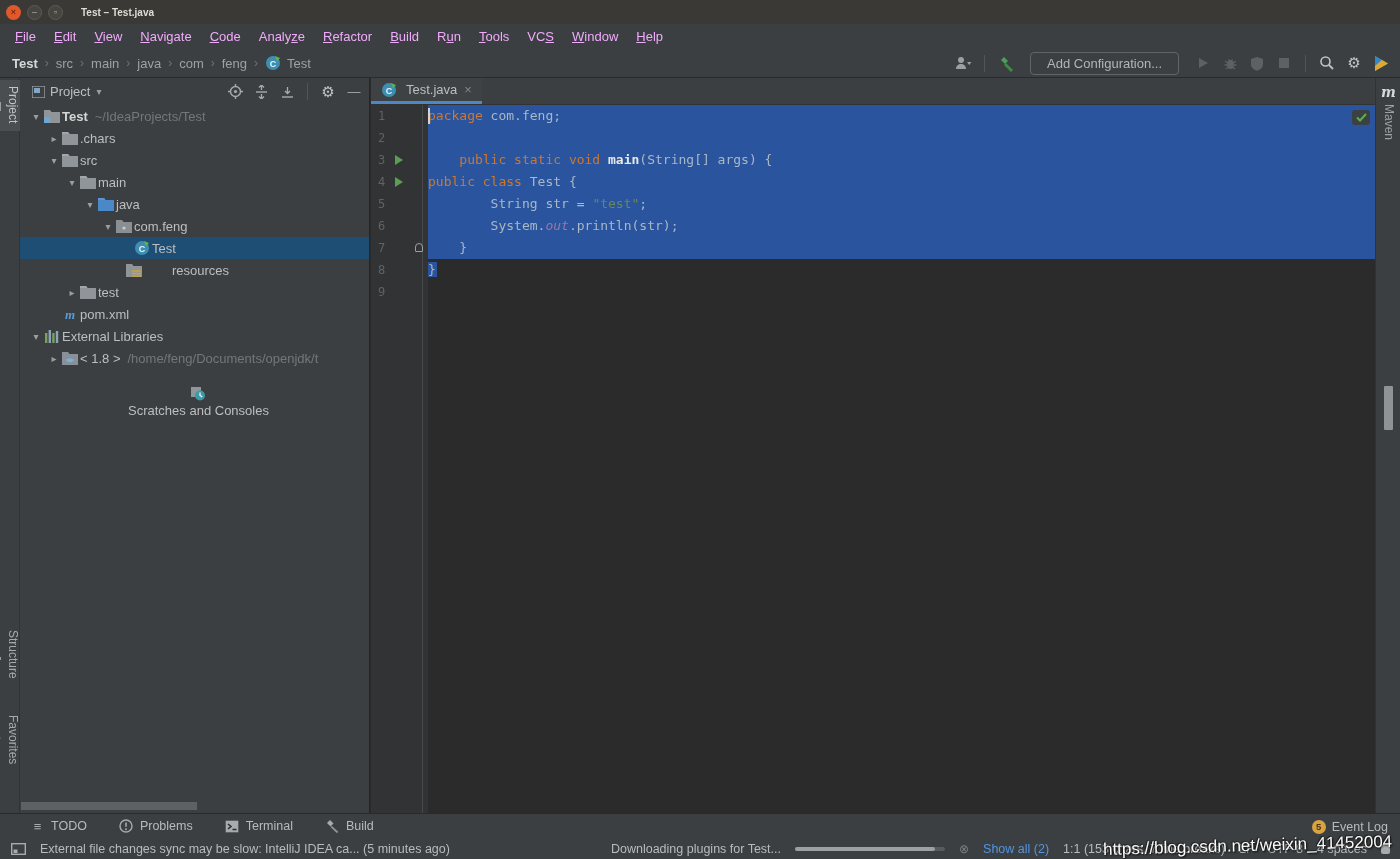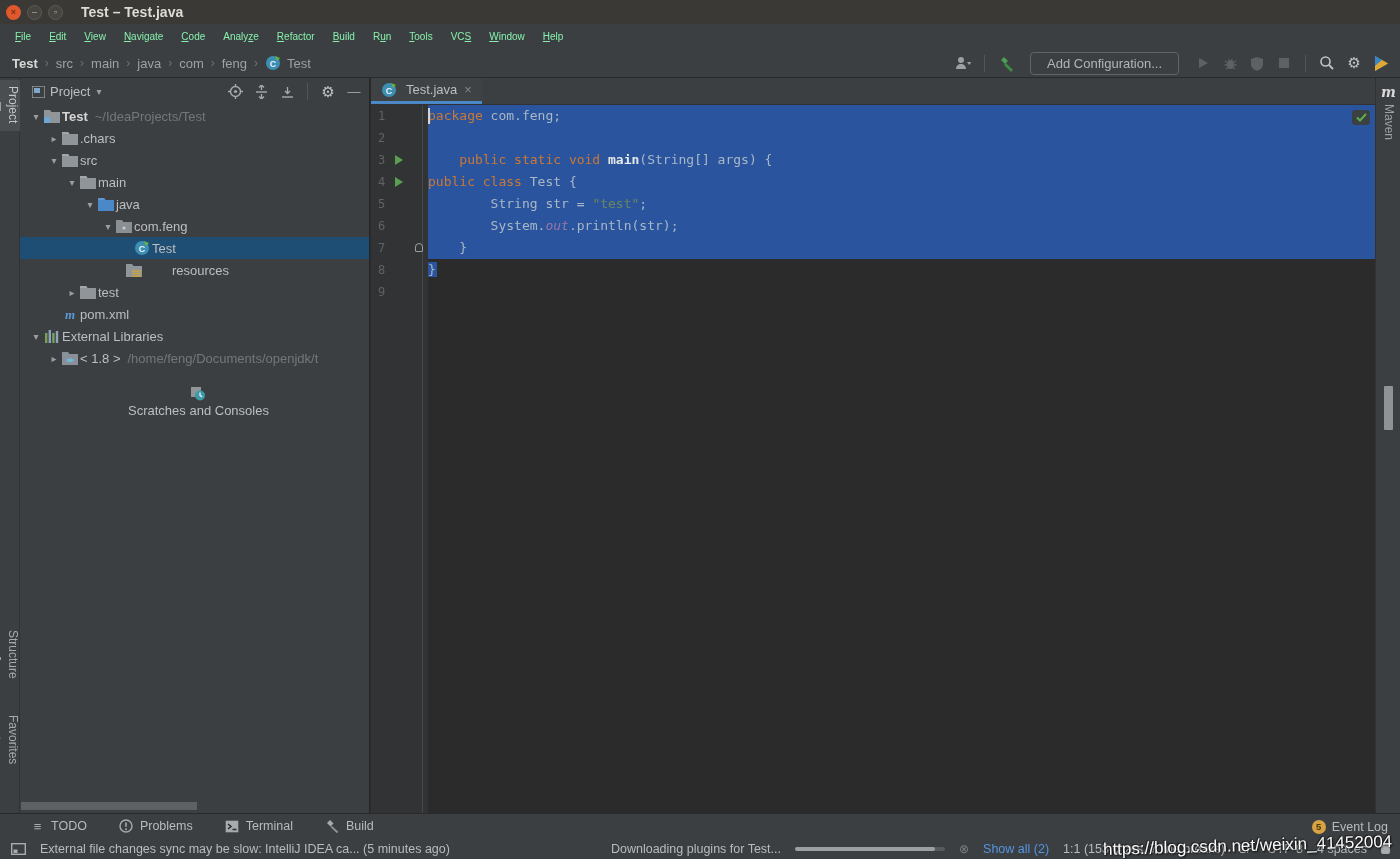--- a/index.html
+++ b/index.html
@@ -7,26 +7,26 @@
               font-family:"Liberation Sans", sans-serif; }
 
   
   #titlebar { position:absolute; left:0; top:0; width:1400px; height:24px;
               background:#3a3936; display:flex; align-items:center; }
   .winbtn { width:15px; height:15px; border-radius:50%; margin-left:6px;
             display:flex; align-items:center; justify-content:center;
             font-size:9px; color:#5c2c12; }
   .winbtn.close { background:#e0582c; border:1px solid #b14а22; color:#7a2c10; font-weight:bold; }
   .winbtn.plain { background:#474540; border:1px solid #5c5a54; color:#b3b1ab; }
-  #win-title { margin-left:18px; font-size:14px; font-weight:bold; color:#dfdcd5; }
+  #win-title { margin-left:18px; font-size:10px; font-weight:bold; color:#dfdcd5; }
 
   
   #menubar { position:absolute; left:0; top:24px; width:1400px; height:25px;
              background:#3c3f41; display:flex; align-items:center; padding-left:6px; }
-  .menu-item { padding:0 9px; font-size:10px; color:#86efac; cursor:default; }
+  .menu-item { padding:0 9px; font-size:13px; color:#f0abfc; cursor:default; }
   .menu-item .mn { text-decoration:underline; }
 
   
   #navbar { position:absolute; left:0; top:49px; width:1400px; height:29px;
             background:#3c3f41; border-bottom:1px solid #2a2a2a;
             display:flex; align-items:center; padding:0 10px; }
   #breadcrumbs { display:flex; align-items:center; font-size:13px; color:#9da1a4; }
   .crumb { padding:0 2px; }
   .crumb.bold { color:#d8d8d8; font-weight:bold; }
   .crumb-sep { color:#6e7274; margin:0 5px; font-size:12px; }

